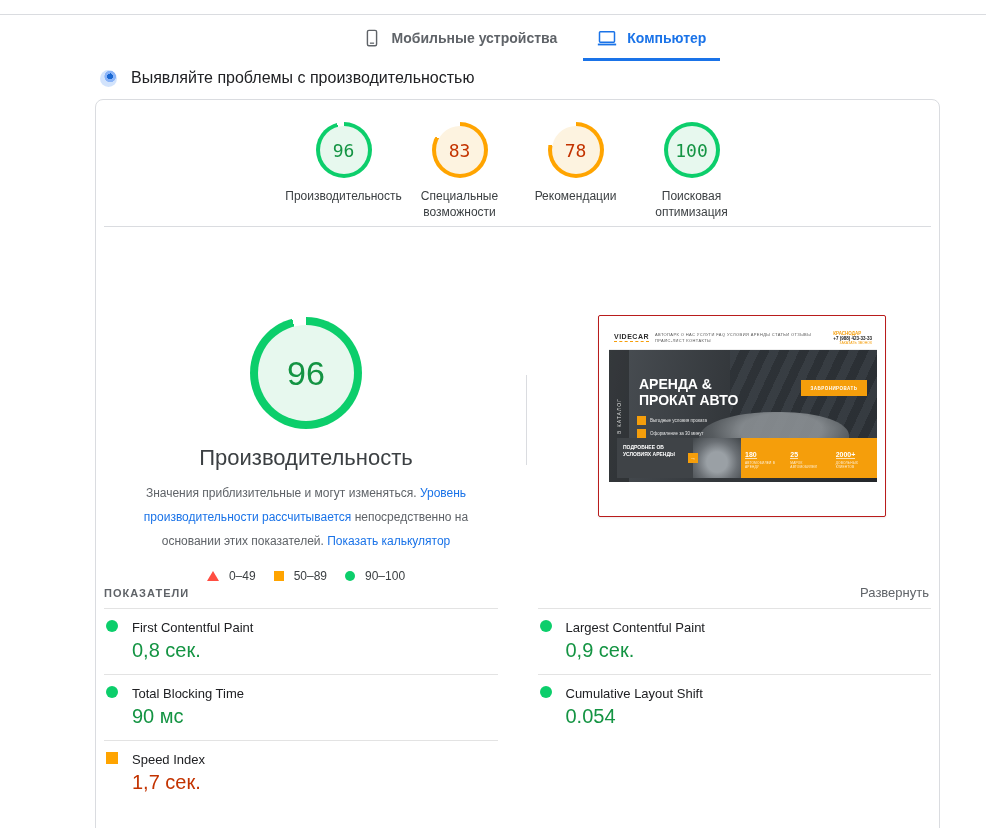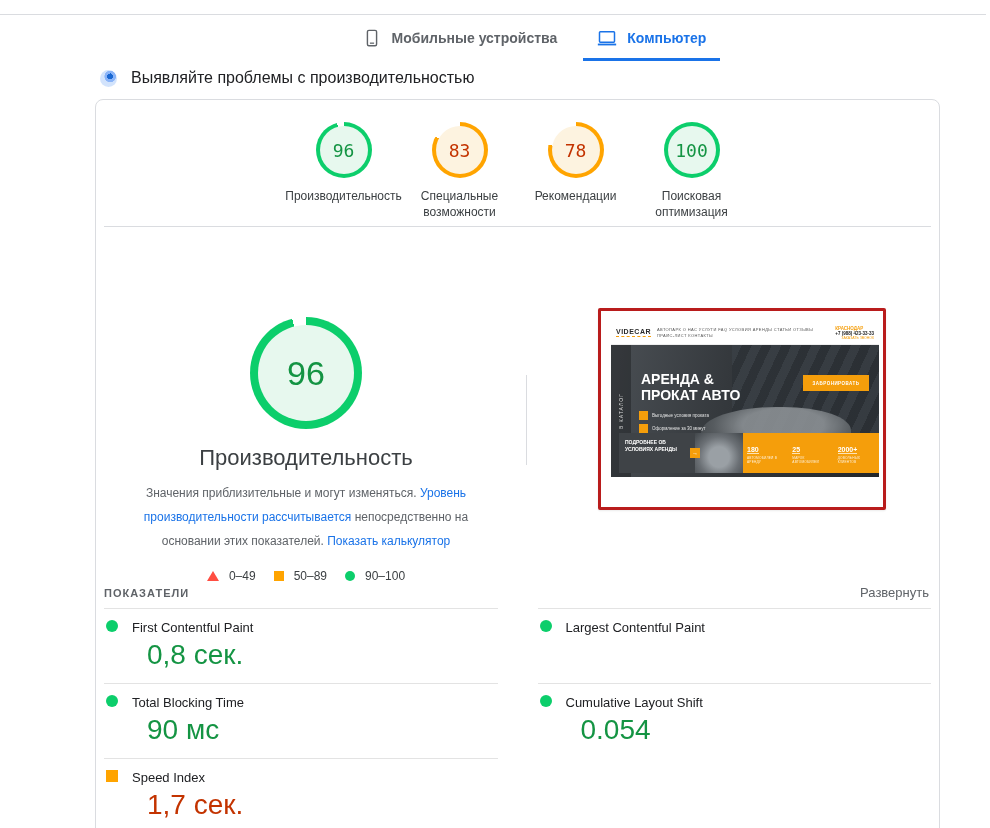--- a/index.html
+++ b/index.html
@@ -53,22 +53,22 @@
   .perf-desc a { color:#1a73e8; text-decoration:none; cursor:pointer; }
   .legend { margin-top:16px; display:flex; justify-content:center; gap:18px; }
   .legend-item { display:flex; align-items:center; gap:10px; font-size:12px; color:#3c4043; }
   .sh-triangle { width:0; height:0; border-left:6px solid transparent; border-right:6px solid transparent;
                  border-bottom:10px solid #ff4e42; }
   .sh-square { width:10px; height:10px; background:#ffa400; }
   .sh-circle { width:10px; height:10px; border-radius:50%; background:#0cce6b; }
   .v-div { position:absolute; left:430px; top:148px; height:90px; border-left:1px solid #dadce0; }
 
   
-  .thumb { position:absolute; left:502px; top:81px; width:288px; height:202px; background:#fff;
-           border:3px solid #b91c1c; border-radius:2px; padding:10px; cursor:pointer;
+  .thumb { position:absolute; left:502px; top:88px; width:288px; height:202px; background:#fff;
+           border:1px solid #b91c1c; border-radius:2px; padding:10px; cursor:pointer;
            box-shadow:0 1px 2px rgba(0,0,0,.08); }
   .site { width:268px; height:168px; overflow:hidden; position:relative; font-family:"Liberation Sans",sans-serif; }
   .site-nav { height:24px; background:#fff; display:flex; align-items:center; padding:0 5px; gap:6px; border-bottom:1px solid #eee; }
   .site-logo { font-size:7px; font-weight:bold; letter-spacing:.5px; color:#2b2b2b; border-bottom:1.5px dashed #f59e0b; padding-bottom:1px; }
   .site-links { flex:1; }
   .site-links div { font-size:4px; color:#555; letter-spacing:.4px; line-height:6px; white-space:nowrap; overflow:hidden; }
   .site-city { font-size:4.5px; color:#f59e0b; font-weight:bold; white-space:nowrap; }
   .site-phone { font-size:4.5px; color:#222; font-weight:bold; white-space:nowrap; }
   .site-callback { font-size:3.5px; color:#f59e0b; text-align:right; white-space:nowrap; }
   .site-hero { position:relative; height:132px;
@@ -104,21 +104,21 @@
   .metrics-head { display:flex; justify-content:space-between; align-items:center; margin:6px 10px 8px 8px; }
   .metrics-title { font-size:11px; letter-spacing:1px; color:#5f6368; font-weight:bold; }
   .metrics-expand { font-size:13px; color:#5f6368; cursor:pointer; }
   .metrics-grid { display:grid; grid-template-columns:1fr 1fr; column-gap:40px; margin:0 8px; }
   .metric { border-top:1px solid #e3e3e3; padding:11px 0 12px 2px; }
   .metric-head { display:flex; align-items:flex-start; gap:14px; }
   .m-icon { width:12px; height:12px; flex:none; }
   .metric.good .m-icon { border-radius:50%; background:#0cce6b; }
   .metric.average .m-icon { border-radius:0; background:#ffa400; }
   .metric-label { font-size:13px; color:#202124; }
-  .metric-value { margin:4px 0 0 41px; font-size:28px; }
+  .metric-value { margin:4px 0 0 26px; font-size:20px; }
   .metric.good .metric-value { color:#149443; }
   .metric.average .metric-value { color:#c33300; }
   .metric.empty { border-top:none; }
 </style>
 </head>
 <body>
 
 <div class="top-hairline"></div>
 
 <div class="tabbar">
@@ -279,20 +279,21 @@
         <span class="m-icon"></span>
         <span class="metric-label">First Contentful Paint</span>
       </div>
       <div class="metric-value">0,8 сек.</div>
     </div>
     <div class="metric good">
       <div class="metric-head">
         <span class="m-icon"></span>
         <span class="metric-label">Largest Contentful Paint</span>
       </div>
+      <div class="metric-value">0,9 сек.</div>
     </div>
     <div class="metric good">
       <div class="metric-head">
         <span class="m-icon"></span>
         <span class="metric-label">Total Blocking Time</span>
       </div>
       <div class="metric-value">90 мс</div>
     </div>
     <div class="metric good">
       <div class="metric-head">

